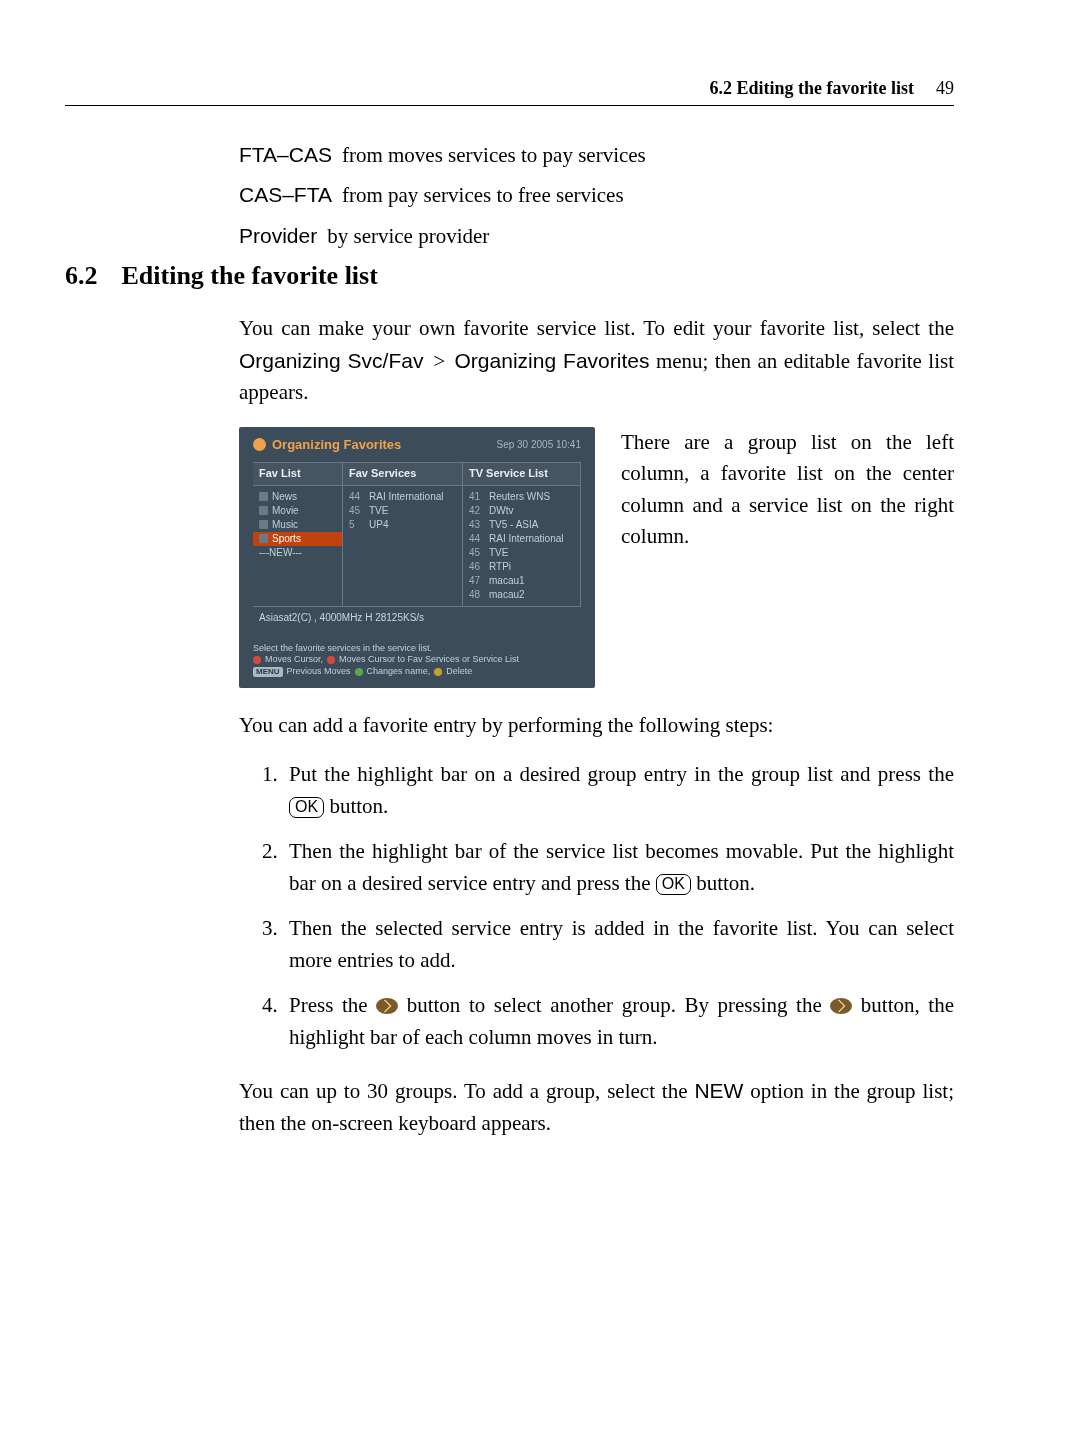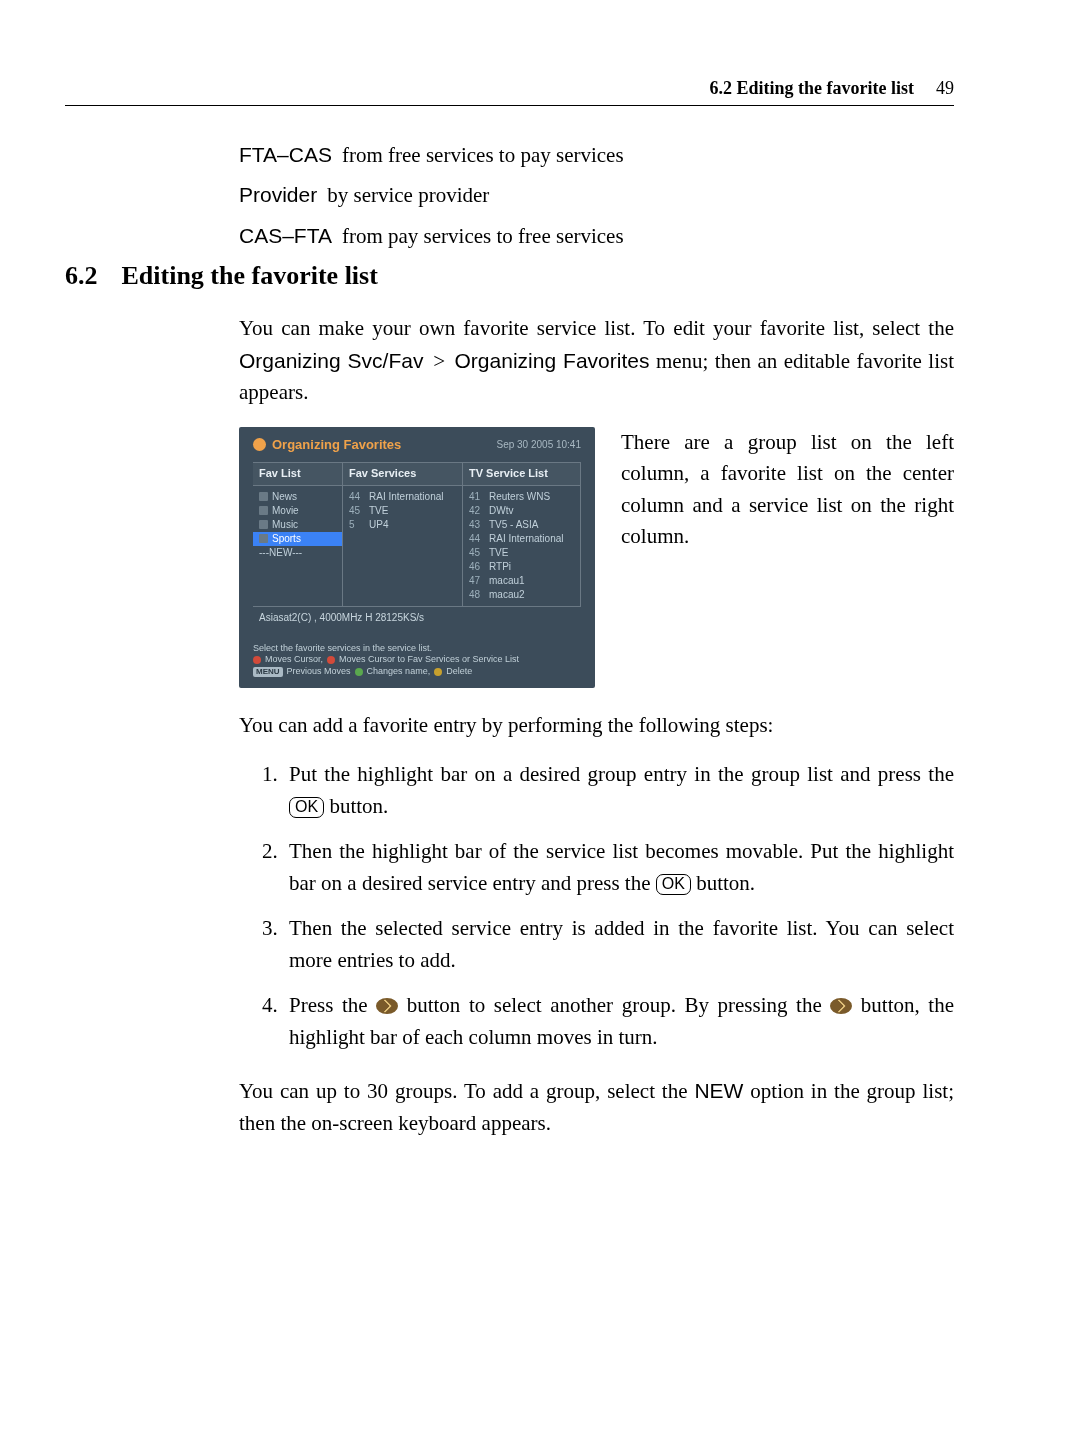--- a/index.html
+++ b/index.html
@@ -152,21 +152,21 @@
   .shot-item {
     display: flex;
     align-items: center;
     gap: 4px;
     padding: 1px 6px;
     color: #c0d0da;
     white-space: nowrap;
     font-size: 10px;
   }
   .shot-item.sel {
-    background: #3b82f6;
+    background: #c2410c;
     color: #fff;
   }
   .shot-item .num {
     color: #9db0bc;
     width: 16px;
     display: inline-block;
   }
   .shot-item .sq {
     display:inline-block;
     width:9px; height:9px;
@@ -249,29 +249,29 @@
 
   <div class="running-head">
     <span class="sect">6.2 Editing the favorite list</span>
     <span class="pageno">49</span>
   </div>
   <hr class="head-rule">
 
   <div class="defs">
     <div class="row">
       <span class="term">FTA–CAS</span>
-      <span>from free services to pay services</span>
+      <span>from moves services to pay services</span>
+    </div>
+    <div class="row">
+      <span class="term">CAS–FTA</span>
+      <span>from pay services to free services</span>
     </div>
     <div class="row">
       <span class="term">Provider</span>
       <span>by service provider</span>
-    </div>
-    <div class="row">
-      <span class="term">CAS–FTA</span>
-      <span>from pay services to free services</span>
     </div>
   </div>
 
   <div class="section-heading">
     <span>6.2</span>
     <span>Editing the favorite list</span>
   </div>
 
   <div class="body-indent">
 

